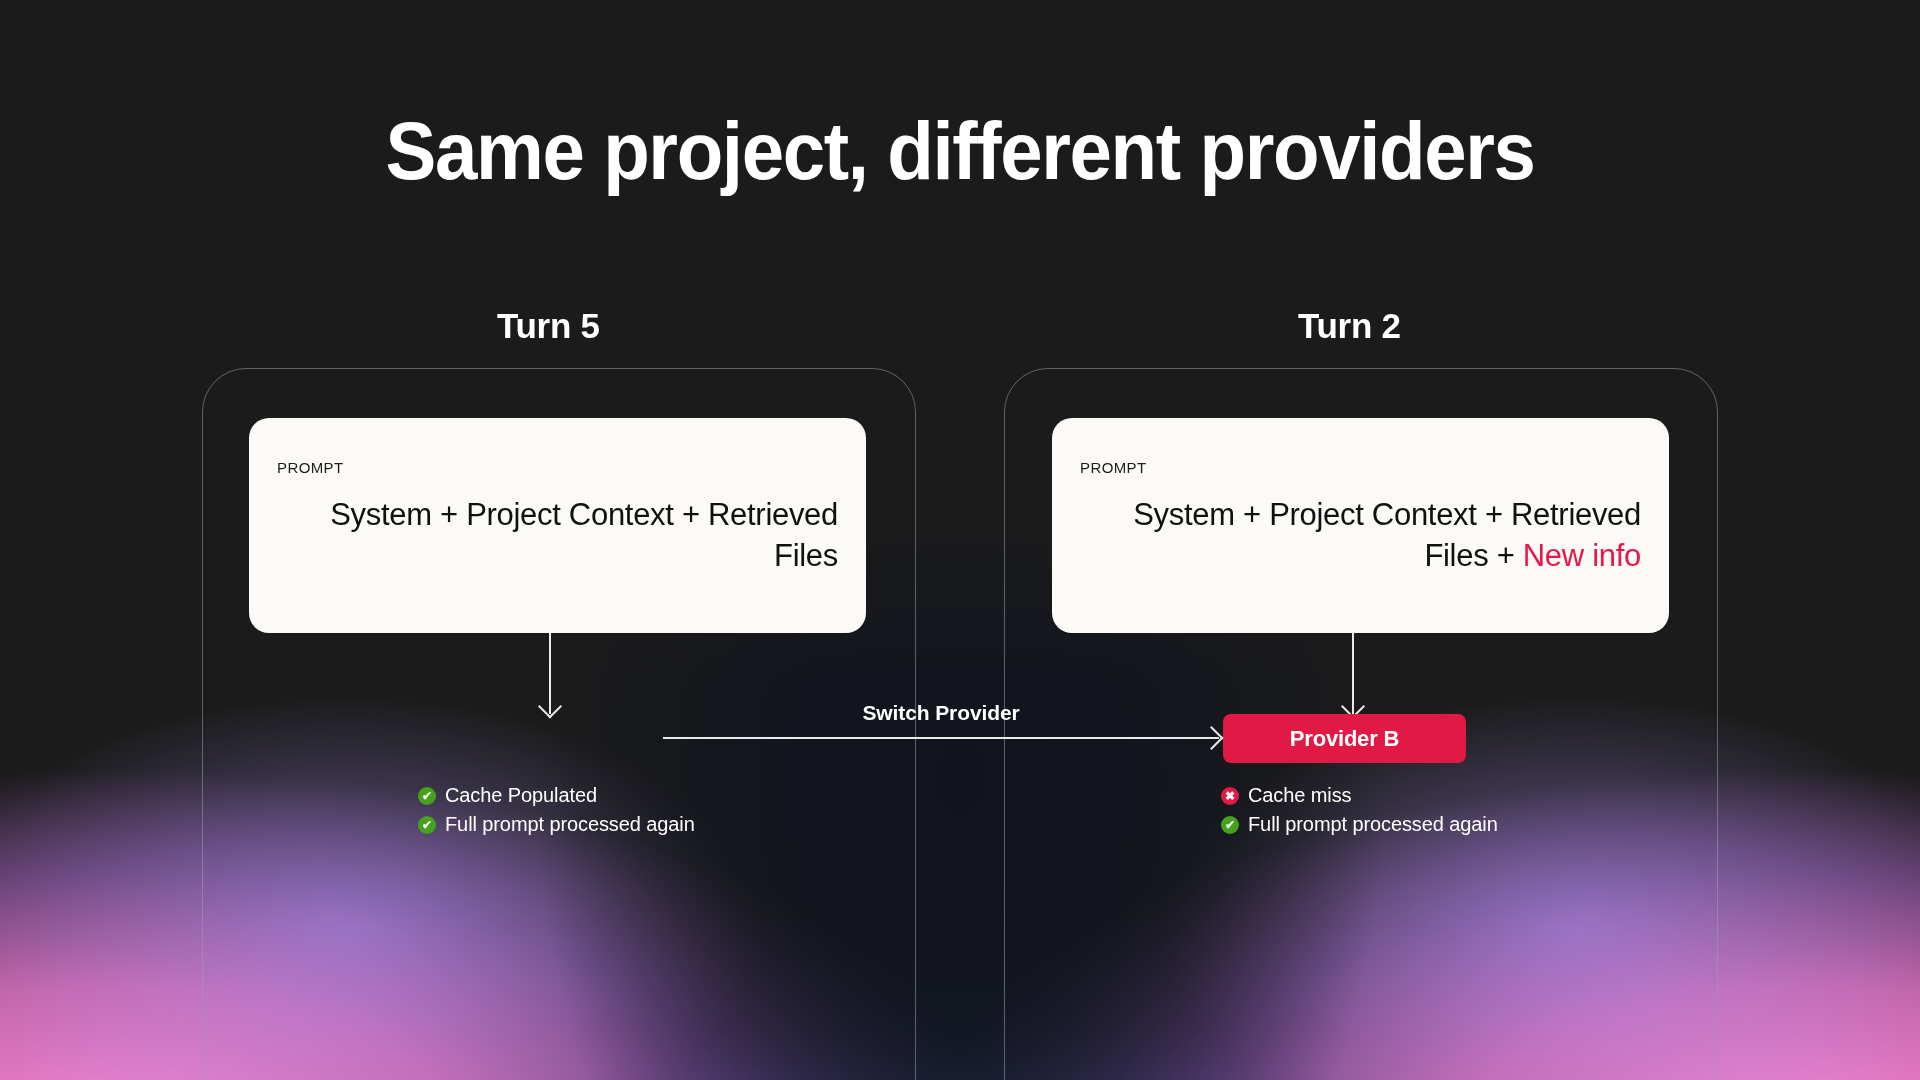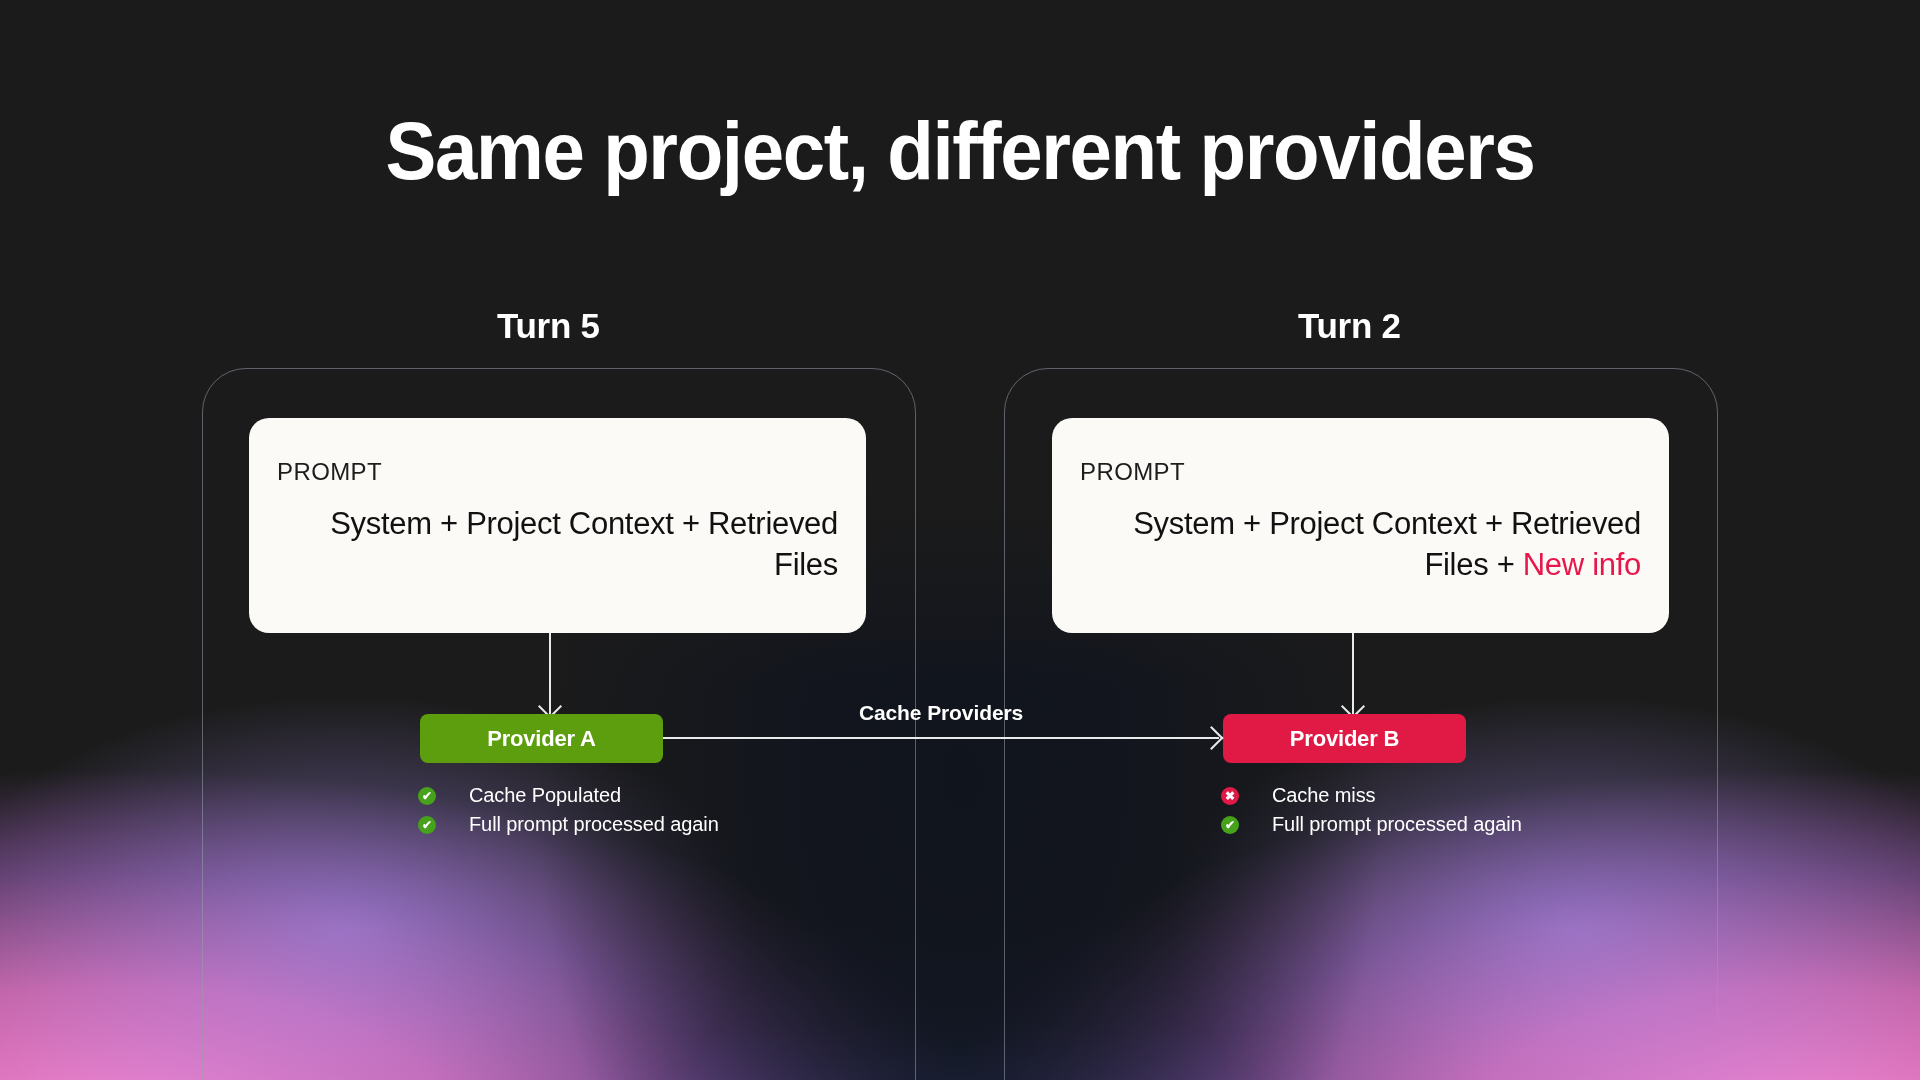--- a/index.html
+++ b/index.html
@@ -131,21 +131,21 @@
     height:215px;
     background:#fbfaf7;
     border-radius:20px;
     padding:42px 28px 0 28px;
   }
   .prompt-card.t1 { left:249px; }
   .prompt-card.t2 { left:1052px; }
 
   .prompt-kicker {
     color:#1d1d1d;
-    font-size:24px;
+    font-size:15px;
     letter-spacing:0.4px;
     line-height:1;
     margin-bottom:20px;
   }
   .prompt-body {
     color:#111111;
     font-size:31px;
     line-height:1.32;
     letter-spacing:-0.3px;
     text-align:right;
@@ -236,21 +236,20 @@
     line-height:1;
     font-weight:bold;
     color:#ffffff;
   }
   .status-icon.ok   { background:#46a11b; }
   .status-icon.fail { background:#e01a45; }
   .status-text {
     color:#ffffff;
     font-size:20px;
     letter-spacing:-0.1px;
-    margin-left:24px;
   }
 </style>
 </head>
 <body>
 
 <div id="stage">
 
   <div class="bg-layer bg-base"></div>
   <div class="bg-layer bg-blue"></div>
   <div class="bg-layer bg-pink-left"></div>
@@ -281,29 +280,26 @@
       <div class="prompt-kicker">PROMPT</div>
       <div class="prompt-body">
         <span>System + Project Context + Retrieved</span>
         <span>Files + </span><span class="prompt-new">New info</span>
       </div>
     </div>
 
     <div class="v-arrow t1"></div>
     <div class="v-arrow t2"></div>
 
-    <div class="provider-pill a">
-      <span>Provider A</span>
-    </div>
     <div class="provider-pill b">
       <span>Provider B</span>
     </div>
 
     <div class="h-arrow">
-      <div class="h-arrow-label">Cache Providers</div>
+      <div class="h-arrow-label">Switch Provider</div>
     </div>
 
     <div class="status-list t1">
       <div class="status-row">
         <span class="status-icon ok">✔</span>
         <span class="status-text">Cache Populated</span>
       </div>
       <div class="status-row">
         <span class="status-icon ok">✔</span>
         <span class="status-text">Full prompt processed again</span>

